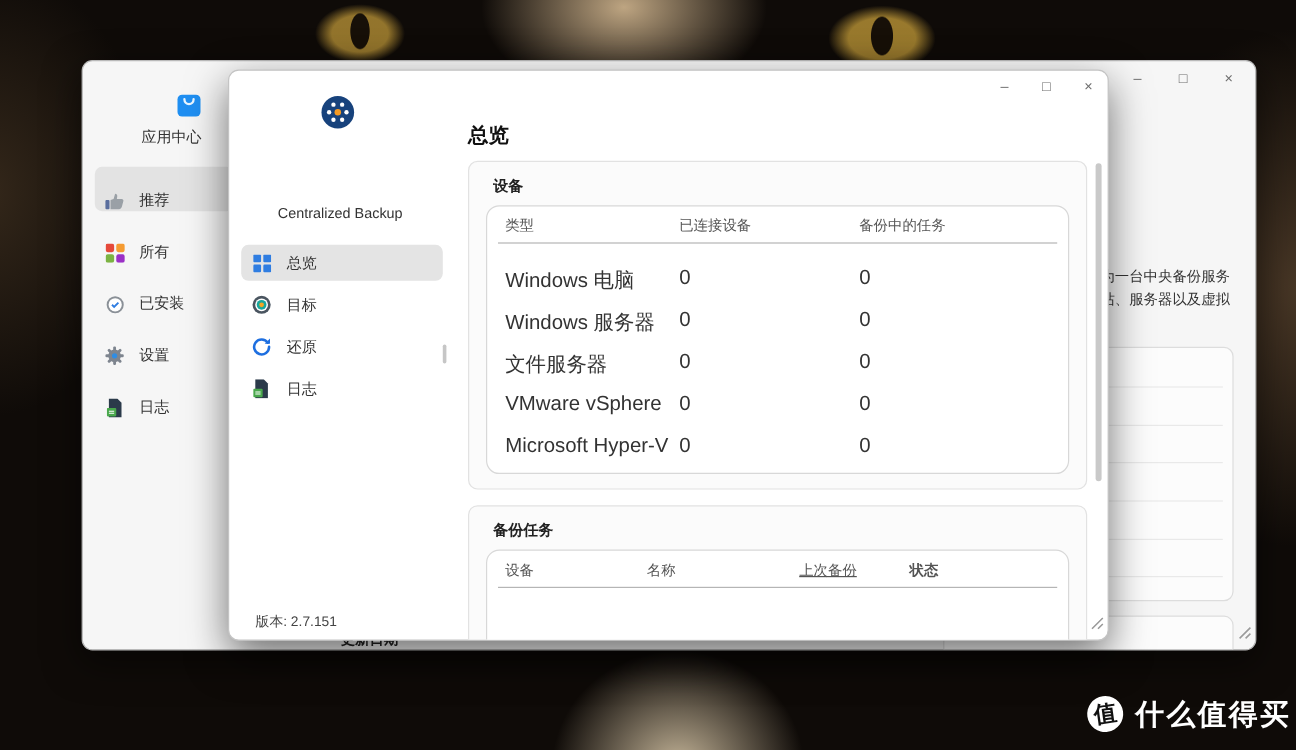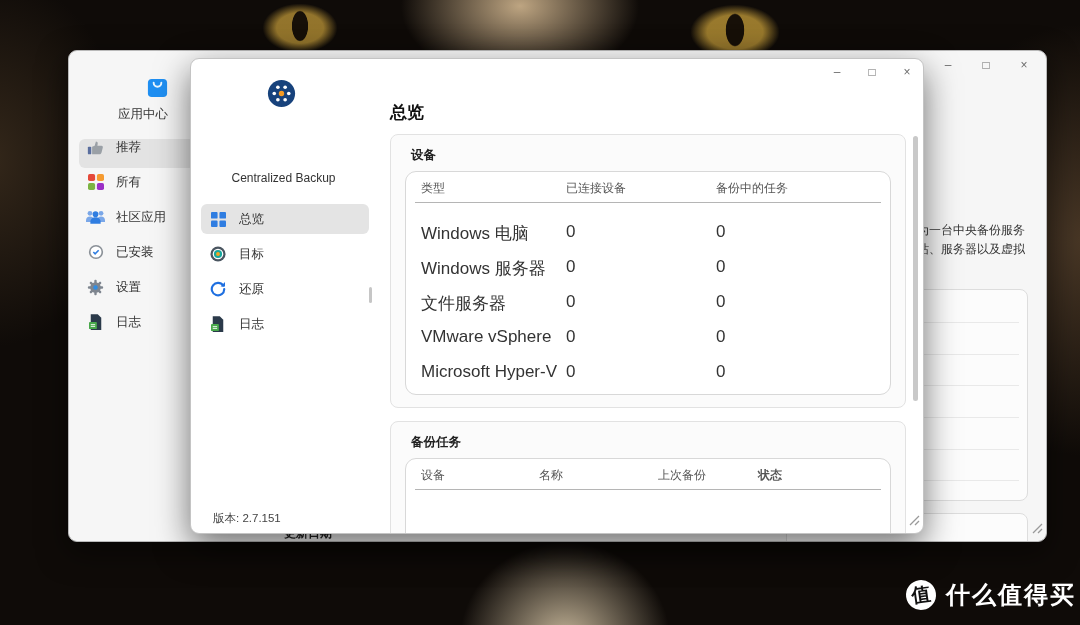--- a/index.html
+++ b/index.html
@@ -22,21 +22,21 @@
   .ac-window{
     left:68px;top:50px;width:977px;height:490px;background:#f6f6f6;
     border:1px solid #b9b9b9;box-shadow:0 10px 30px rgba(0,0,0,.5);z-index:2;
   }
   .ac-topright{position:absolute;top:5px;right:14px;display:flex;align-items:center;gap:22px;}
   .link{color:#2b8ae2;font-size:12px;text-decoration:underline;cursor:pointer;}
   .winctl{font-size:12px;color:#6d6d6d;line-height:18px;width:16px;text-align:center;cursor:pointer;}
   .ac-header-icon{position:absolute;left:77px;top:25px;}
   .ac-header-label{position:absolute;left:49px;top:55px;width:80px;text-align:left;font-size:12.5px;color:#333;}
   .ac-sidebar{position:absolute;left:10px;top:88px;width:116px;}
-  .side-item{display:flex;align-items:flex-start;height:29px;margin-bottom:6px;border-radius:6px;padding-left:7px;cursor:pointer;}
+  .side-item{display:flex;align-items:flex-end;height:37px;margin-bottom:6px;border-radius:6px;padding-left:7px;cursor:pointer;}
   .side-item.selected{background:#e3e3e3;}
   .side-item .lbl{font-size:12.5px;color:#333;margin-left:11px;white-space:nowrap;}
   .side-item .ic{width:19px;display:flex;justify-content:center;}
   .ac-desc{position:absolute;right:21px;top:170px;text-align:right;font-size:12px;color:#333;line-height:19px;white-space:nowrap;}
   .ac-card{position:absolute;right:18px;width:240px;background:#fcfcfc;border:1px solid #ddd;border-radius:8px;}
   .ac-card1{top:238px;height:210px;}
   .ac-card2{top:462px;height:100px;}
   .ac-row-line{position:absolute;left:8px;right:8px;border-top:1px solid #e9e9e9;}
   .ac-clipped{position:absolute;left:215px;top:474px;font-size:12px;font-weight:bold;color:#222;}
   .grip{position:absolute;right:3px;bottom:3px;cursor:nwse-resize;}
@@ -60,21 +60,21 @@
   .panel1{top:75px;height:272px;}
   .panel2{top:362px;height:170px;}
   .panel-title{position:absolute;left:20px;top:12px;font-size:12.5px;font-weight:bold;color:#222;}
   .tablecard{position:absolute;left:14px;top:36px;width:484px;background:#fff;border:1px solid #d8d8d8;border-radius:11px;}
   .tablecard1{height:222px;}
   .tablecard2{height:110px;}
   .th{position:absolute;top:8px;font-size:12px;color:#555;white-space:nowrap;}
   .thline{position:absolute;left:9px;right:9px;top:30px;border-top:1px solid #b5b5b5;}
   .cell{position:absolute;font-size:17px;color:#333;white-space:nowrap;}
   .col-a{left:15px;} .col-b{left:160px;} .col-c{left:310px;}
-  .t2-a{left:15px;} .t2-b{left:133px;} .t2-c{left:252px;} .t2-d{left:352px;font-weight:bold;}
+  .t2-a{left:15px;} .t2-b{left:133px;} .t2-c{left:260px;text-decoration:underline;} .t2-d{left:352px;font-weight:bold;}
   .r0{top:50px;} .r1{top:85px;} .r2{top:120px;} .r3{top:155px;} .r4{top:190px;}
   .bk-scroll{position:absolute;left:722px;top:77px;width:5px;height:265px;background:#c9c9c9;border-radius:3px;}
   
   .watermark{position:absolute;left:906px;top:579px;display:flex;align-items:center;gap:10px;z-index:9;}
   .wm-circle{width:30px;height:30px;border-radius:50%;background:#fff;display:flex;align-items:center;justify-content:center;
     font-size:19px;font-weight:bold;color:#111;transform:rotate(-8deg);}
   .wm-text{font-size:24px;font-weight:bold;color:#fff;letter-spacing:2px;white-space:nowrap;}
 </style>
 </head>
 <body>
@@ -108,37 +108,20 @@
     <div class="side-item">
       <span class="ic">
         <svg viewBox="0 0 18 18" width="16" height="16">
           <rect x="0" y="0" width="8" height="8" rx="2" fill="#e5493a"></rect>
           <rect x="10" y="0" width="8" height="8" rx="2" fill="#f59b31"></rect>
           <rect x="0" y="10" width="8" height="8" rx="2" fill="#7cb342"></rect>
           <rect x="10" y="10" width="8" height="8" rx="2" fill="#9b30c6"></rect>
         </svg>
       </span>
       <span class="lbl">所有</span>
-    </div>
-    <div class="side-item">
-      <span class="ic">
-        <svg viewBox="0 0 24 18" width="19" height="15">
-          <g fill="#7aa7e8">
-            <circle cx="5" cy="5" r="3"></circle>
-              <path d="M0 14c0-3 2-5 5-5s5 2 5 5v2H0z"></path>
-            <circle cx="19" cy="5" r="3"></circle>
-              <path d="M14 14c0-3 2-5 5-5s5 2 5 5v2H14z"></path>
-          </g>
-          <g fill="#2f7de1">
-            <circle cx="12" cy="6" r="3.6"></circle>
-              <path d="M5.5 16c0-3.6 2.9-6 6.5-6s6.5 2.4 6.5 6v2H5.5z"></path>
-          </g>
-        </svg>
-      </span>
-      <span class="lbl">社区应用</span>
     </div>
     <div class="side-item">
       <span class="ic">
         <svg viewBox="0 0 18 18" width="16" height="16">
           <circle cx="9" cy="9" r="8" fill="#8a9097"></circle>
           <circle cx="9" cy="9" r="6.2" fill="#fff"></circle>
           <path d="M6 9l2 2 4-4" stroke="#2f7de1" stroke-width="1.8" fill="none"></path>
         </svg>
       </span>
       <span class="lbl">已安装</span>

